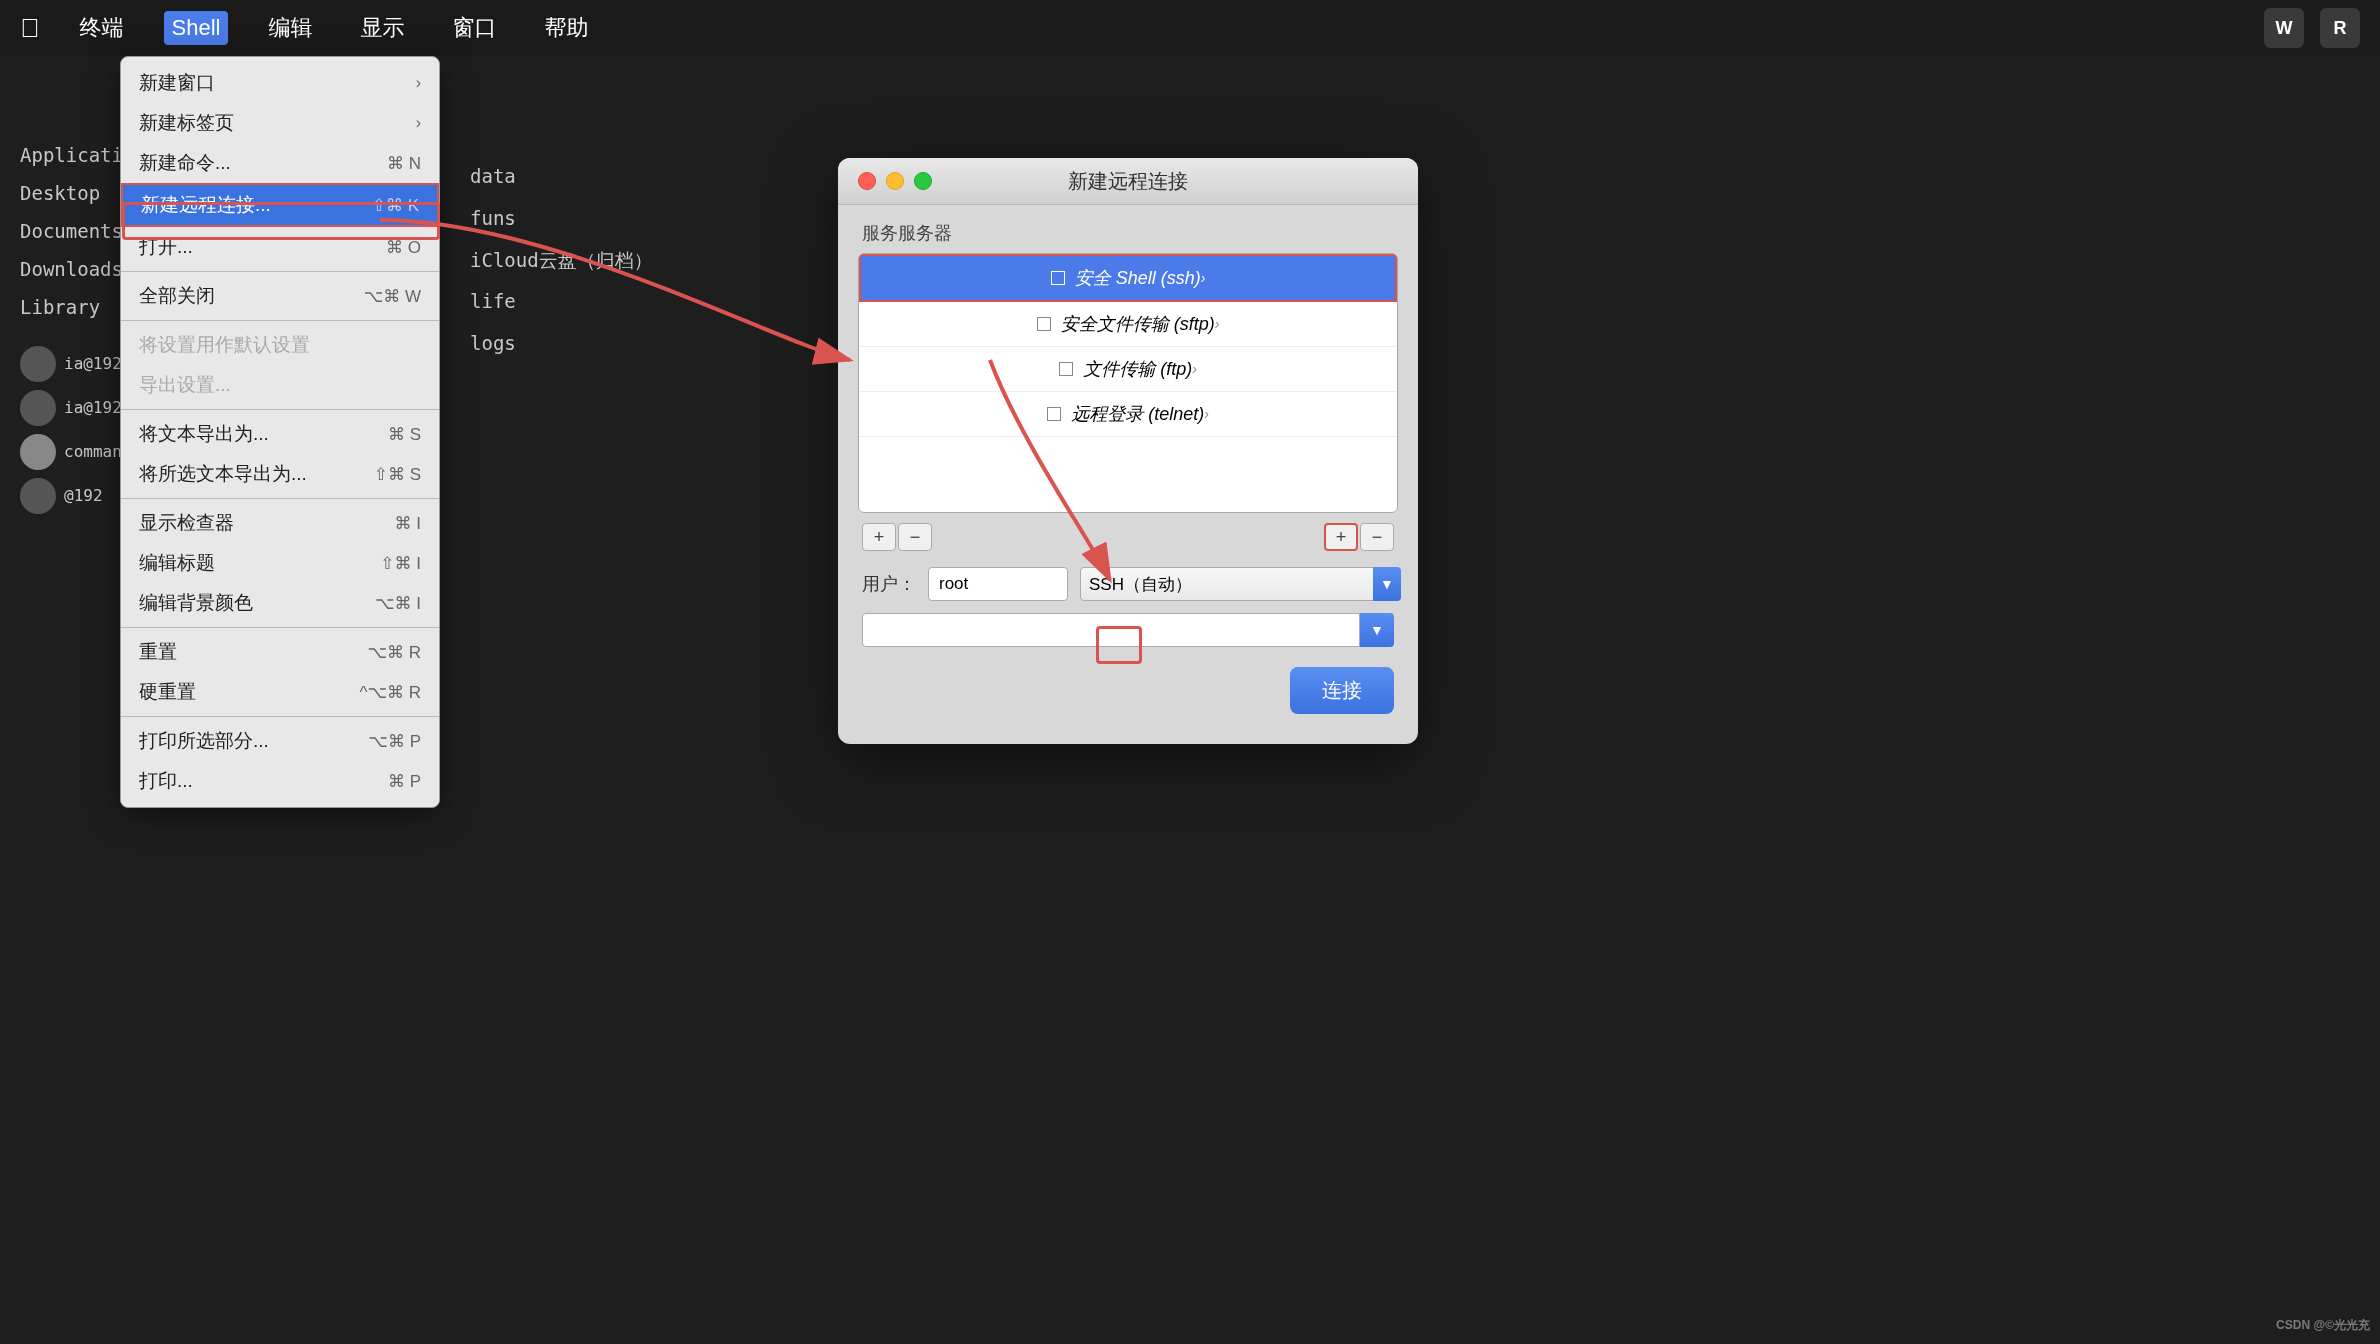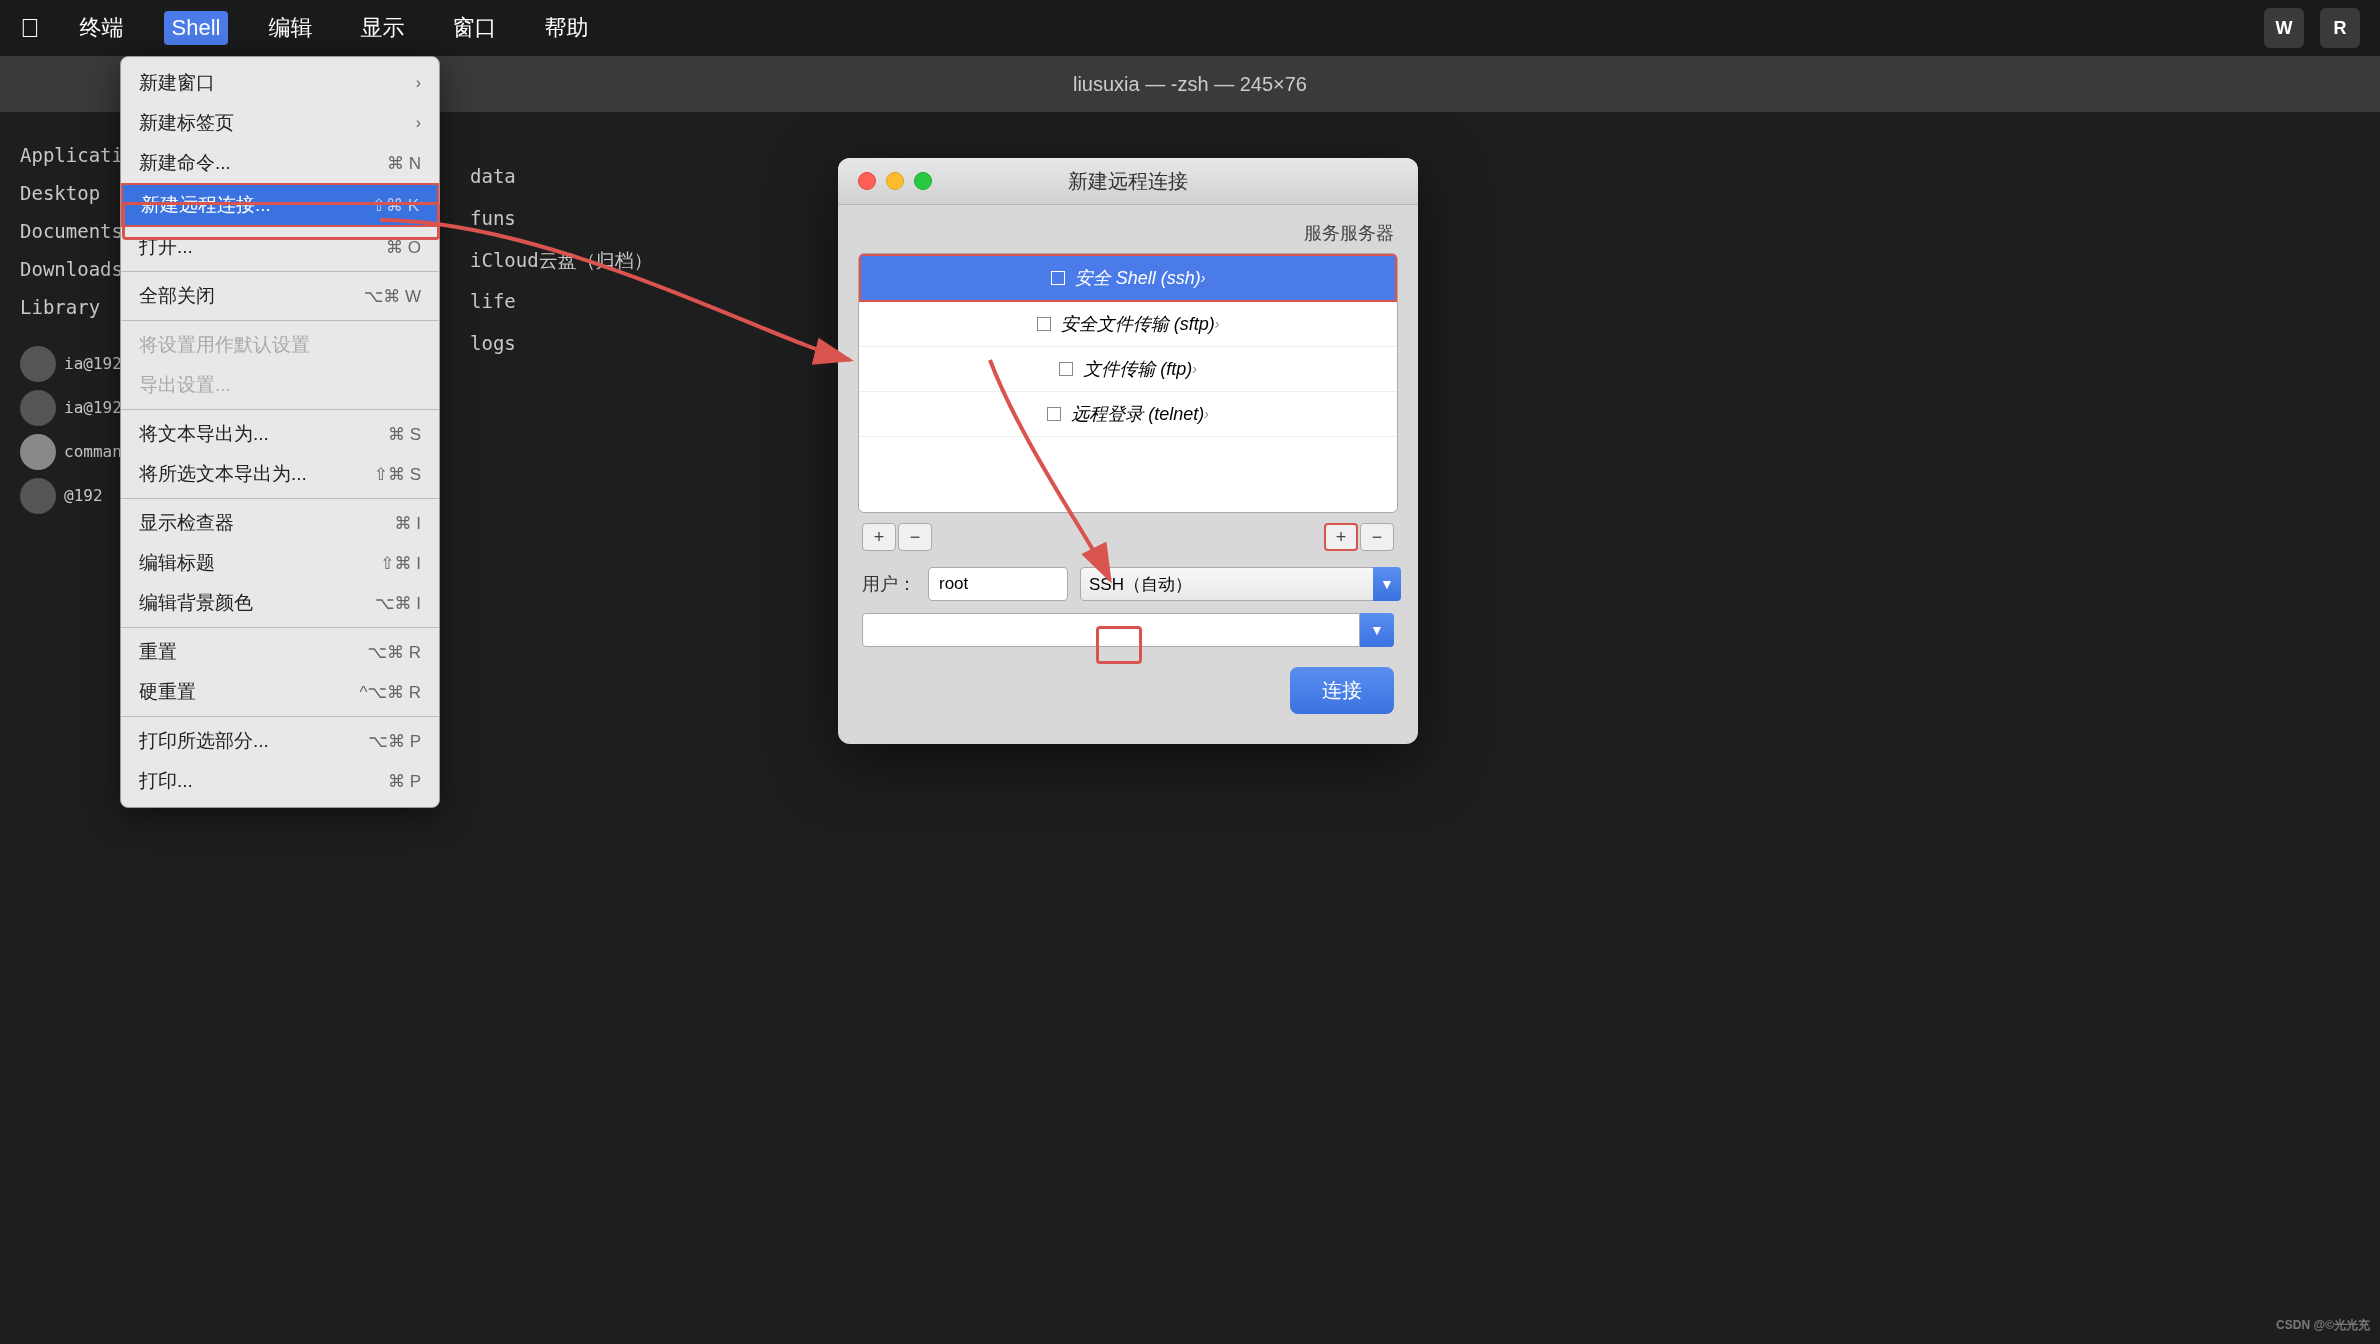--- a/index.html
+++ b/index.html
@@ -196,21 +196,21 @@
       transform: translateX(-50%);
       font-size: 20px;
       color: #333;
       font-weight: 500;
     }
     .dialog-body {
       padding: 16px 20px;
     }
     .dialog-columns-header {
       display: flex;
-      justify-content: flex-end;
+      justify-content: flex-start;
       padding: 0 4px 8px 4px;
       font-size: 18px;
       color: #444;
       font-weight: 500;
     }
     .dialog-service-list {
       background: #fff;
       border: 1px solid #aaa;
       border-radius: 6px;
       overflow: hidden;
@@ -401,23 +401,20 @@
   <span class="menubar-item">显示</span>
   <span class="menubar-item">窗口</span>
   <span class="menubar-item">帮助</span>
   <div class="menubar-right">
     <div class="menubar-right-icon">W</div>
     <div class="menubar-right-icon">R</div>
   </div>
 </div>
 
 <div class="terminal-window">
-  <div class="terminal-titlebar">
-    <span class="terminal-titlebar-text">liusuxia — -zsh — 245×76</span>
-  </div>
 
   <div class="terminal-sidebar-items">
     <div>Applications</div>
     <div>Desktop</div>
     <div>Documents</div>
     <div>Downloads</div>
     <div>Library</div>
     <div style="margin-top:20px; display:flex; gap:20px;">
       <div style="display:flex;align-items:center;gap:8px;">
         <div style="width:36px;height:36px;background:#555;border-radius:50%;"></div>

